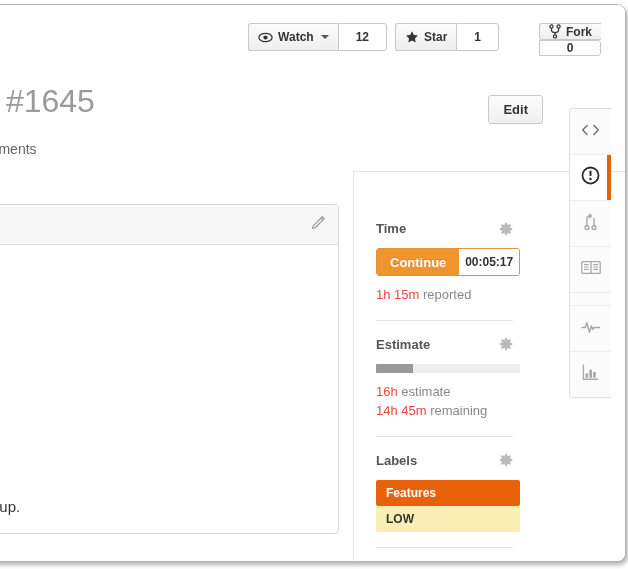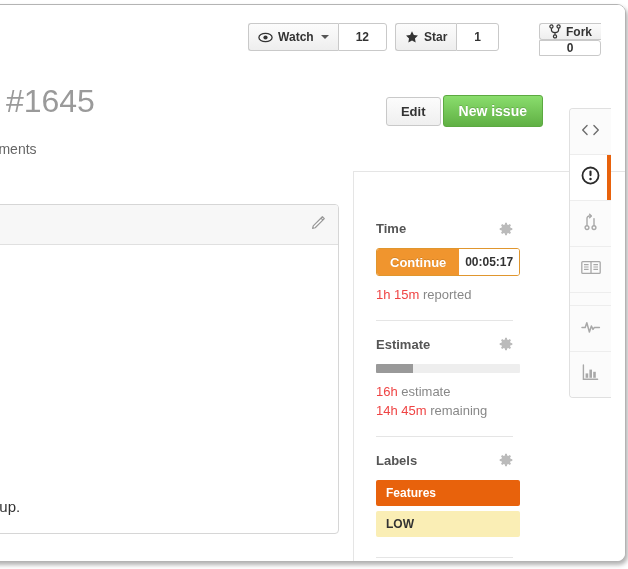--- a/index.html
+++ b/index.html
@@ -284,21 +284,20 @@
   }
 
   .label-chip {
     display: block;
     width: 144px;
     padding: 6px 10px;
     font-size: 12px;
     font-weight: bold;
     border-radius: 2px;
     box-sizing: border-box;
-    margin-bottom: 5px;
   }
 
   
   .rail {
     position: absolute;
     right: 14px;
     top: 103px;
     width: 41px;
     background: #fbfbfb;
     border: 1px solid #e0e0e0;
@@ -375,21 +374,20 @@
         </div>
         <div class="gh-count">0</div>
       </div>
     </div>
 
     <div class="issue-header">
       <div class="issue-title">v #1645</div>
       <div class="issue-meta">omments</div>
       <div class="hdr-actions">
         <div class="btn-edit">Edit</div>
-        <div class="btn-new-issue">New issue</div>
       </div>
     </div>
 
     <div class="body-wrap">
 
       <div class="discussion">
         <div class="comment-box">
           <div class="comment-head">
             <span class="pencil-icon">
               <svg width="17" height="17" viewBox="0 0 16 16">

